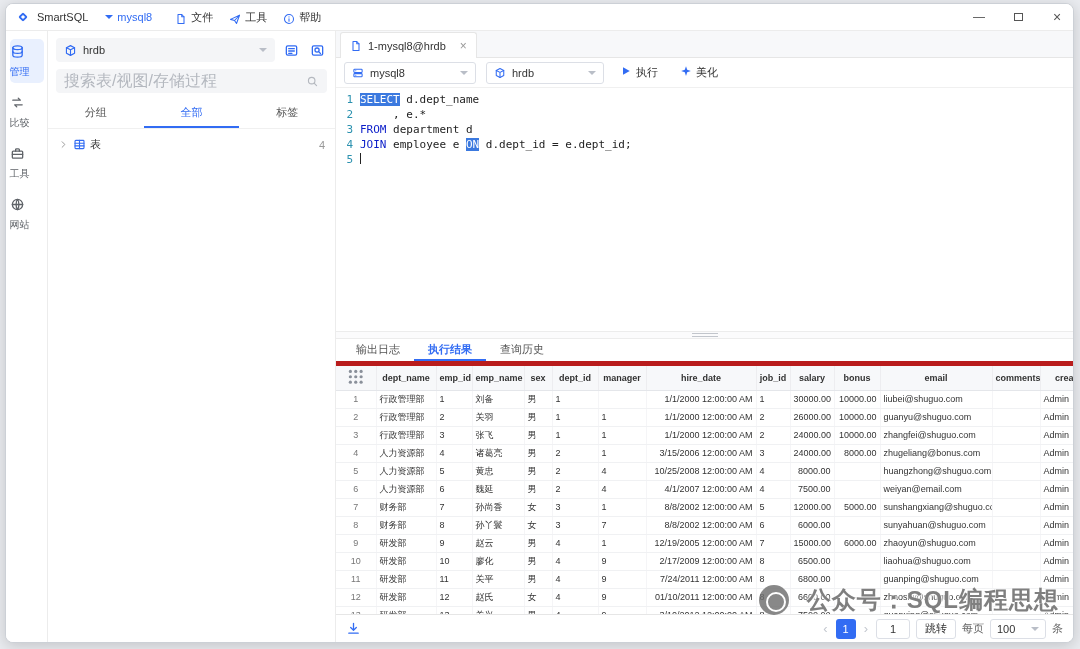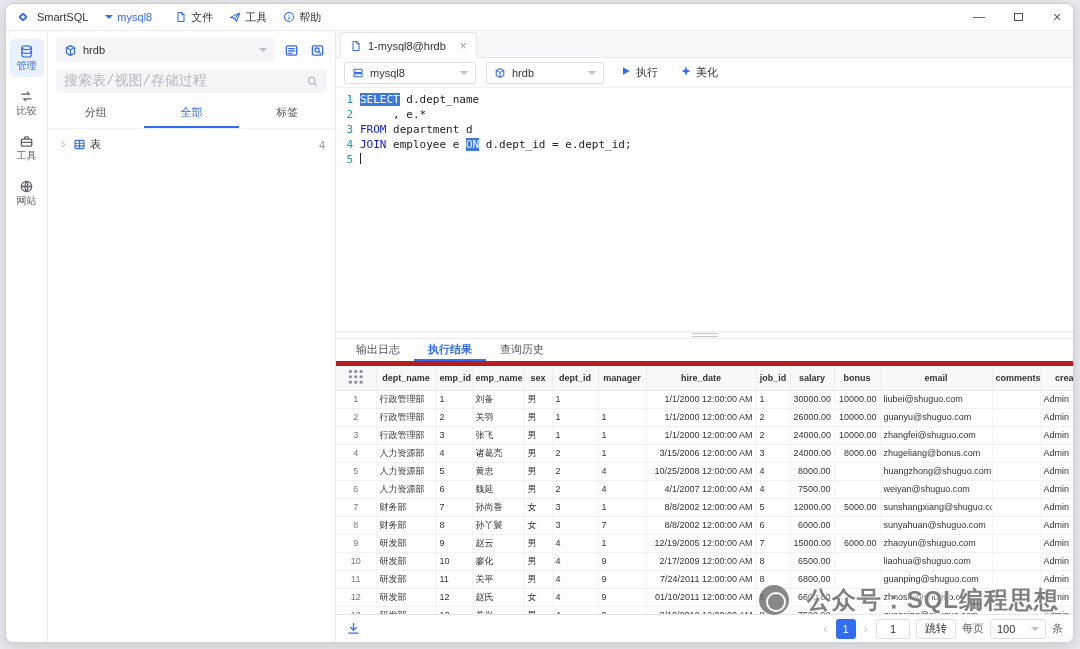--- a/index.html
+++ b/index.html
@@ -8,43 +8,43 @@
   .window{position:absolute;left:5px;top:3px;width:1069px;height:640px;background:#fff;
     border:1px solid #ccd0d6;border-radius:8px;box-shadow:0 3px 14px rgba(0,0,0,.16);
     display:flex;flex-direction:column;overflow:hidden}
   
   .titlebar{flex:0 0 26px;display:flex;align-items:center;padding-left:10px;gap:7px;background:#fff;border-bottom:1px solid #ececec}
   .logo{width:14px;height:14px;display:inline-flex}
   .app-name{font-size:11px;color:#333}
   .conn{display:flex;align-items:center;gap:4px;color:#326cf3;font-size:11px;margin-left:10px}
   .conn .chev{border-top-color:#326cf3;margin-left:0}
   .menus{display:flex;align-items:center}
-  .menu-item{display:flex;align-items:center;gap:4px;font-size:11px;color:#333;margin-left:16px;cursor:default}
+  .menu-item{display:flex;align-items:flex-end;gap:4px;font-size:11px;color:#333;margin-left:16px;cursor:default}
   .mi-icon{width:12px;height:12px;display:inline-flex;color:#326cf3}
   .tb-spacer{flex:1}
   .win-btn{width:32px;height:26px;display:flex;align-items:center;justify-content:center;color:#555;font-size:12px}
   .win-btn.close{font-size:14px}
   .max-box{width:9px;height:8px;border:1px solid #555;display:inline-block}
   
   .app-body{flex:1;display:flex;min-height:0}
   .rail{flex:0 0 42px;border-right:1px solid #ececec;padding-top:8px;display:flex;flex-direction:column;align-items:center;gap:7px;background:#fff}
-  .rail-item{width:34px;padding:5px 0 4px;border-radius:5px;display:flex;flex-direction:column;align-items:center;gap:0;color:#5f6368;font-size:10px;cursor:default}
+  .rail-item{width:34px;padding:5px 0 4px;border-radius:5px;display:flex;flex-direction:column;gap:6px;color:#5f6368;font-size:10px;cursor:default}
   .rail-item.active{background:#e9f0fe;color:#326cf3}
   .rail-ic{width:15px;height:15px;display:inline-flex}
   
   .explorer{flex:0 0 288px;border-right:1px solid #ececec;display:flex;flex-direction:column;background:#fff}
   .exp-top{display:flex;align-items:center;gap:6px;padding:7px 8px 3px}
   .db-select{flex:1;height:24px;background:#f4f5f7;border-radius:4px;display:flex;align-items:center;gap:6px;padding:0 8px;font-size:11px;color:#333}
   .chev{width:0;height:0;border-left:4px solid transparent;border-right:4px solid transparent;border-top:4px solid #b9bec7;margin-left:auto}
   .icon-btn{width:20px;height:20px;display:flex;align-items:center;justify-content:center;color:#326cf3}
   .svg-icon{display:inline-flex;width:13px;height:13px}
   .icon-btn .svg-icon{width:15px;height:15px}
   .search-row{padding:4px 8px 2px}
   .search-box{height:24px;background:#f4f5f7;border-radius:4px;display:flex;align-items:center;padding:0 8px;gap:6px}
-  .search-box input{flex:1;border:none;background:transparent;outline:none;font-size:14px;color:#333;font-family:Liberation Mono, monospace}
+  .search-box input{flex:1;border:none;background:transparent;outline:none;font-size:16px;color:#333;font-family:Liberation Sans, sans-serif}
   .search-box input::placeholder{color:#b4b8bf}
   .search-box .svg-icon{color:#b4b8bf}
   .exp-tabs{display:flex;border-bottom:1px solid #f0f0f0;margin-top:3px}
   .exp-tab{flex:1;text-align:center;font-size:11px;color:#555;padding:7px 0 6px;border-bottom:2px solid transparent;cursor:default}
   .exp-tab.active{color:#326cf3;border-bottom-color:#326cf3}
   .tree{padding:8px 10px;font-size:11px;color:#333}
   .tree-row{display:flex;align-items:center;gap:4px}
   .tree-row .svg-icon{width:11px;height:11px;color:#999}
   .tree-row .tbl-ic{width:13px;height:13px;color:#326cf3}
   .tree-count{margin-left:auto;color:#999}
@@ -479,21 +479,21 @@
                 <td>人力资源部</td>
                 <td>6</td>
                 <td>魏延</td>
                 <td>男</td>
                 <td>2</td>
                 <td>4</td>
                 <td class="num">4/1/2007 12:00:00 AM</td>
                 <td>4</td>
                 <td class="num">7500.00</td>
                 <td class="num"></td>
-                <td>weiyan@shuguo.com</td>
+                <td>weiyan@email.com</td>
                 <td></td>
                 <td>Admin</td>
               </tr>
               <tr>
                 <td class="rownum">7</td>
                 <td>财务部</td>
                 <td>7</td>
                 <td>孙尚香</td>
                 <td>女</td>
                 <td>3</td>

